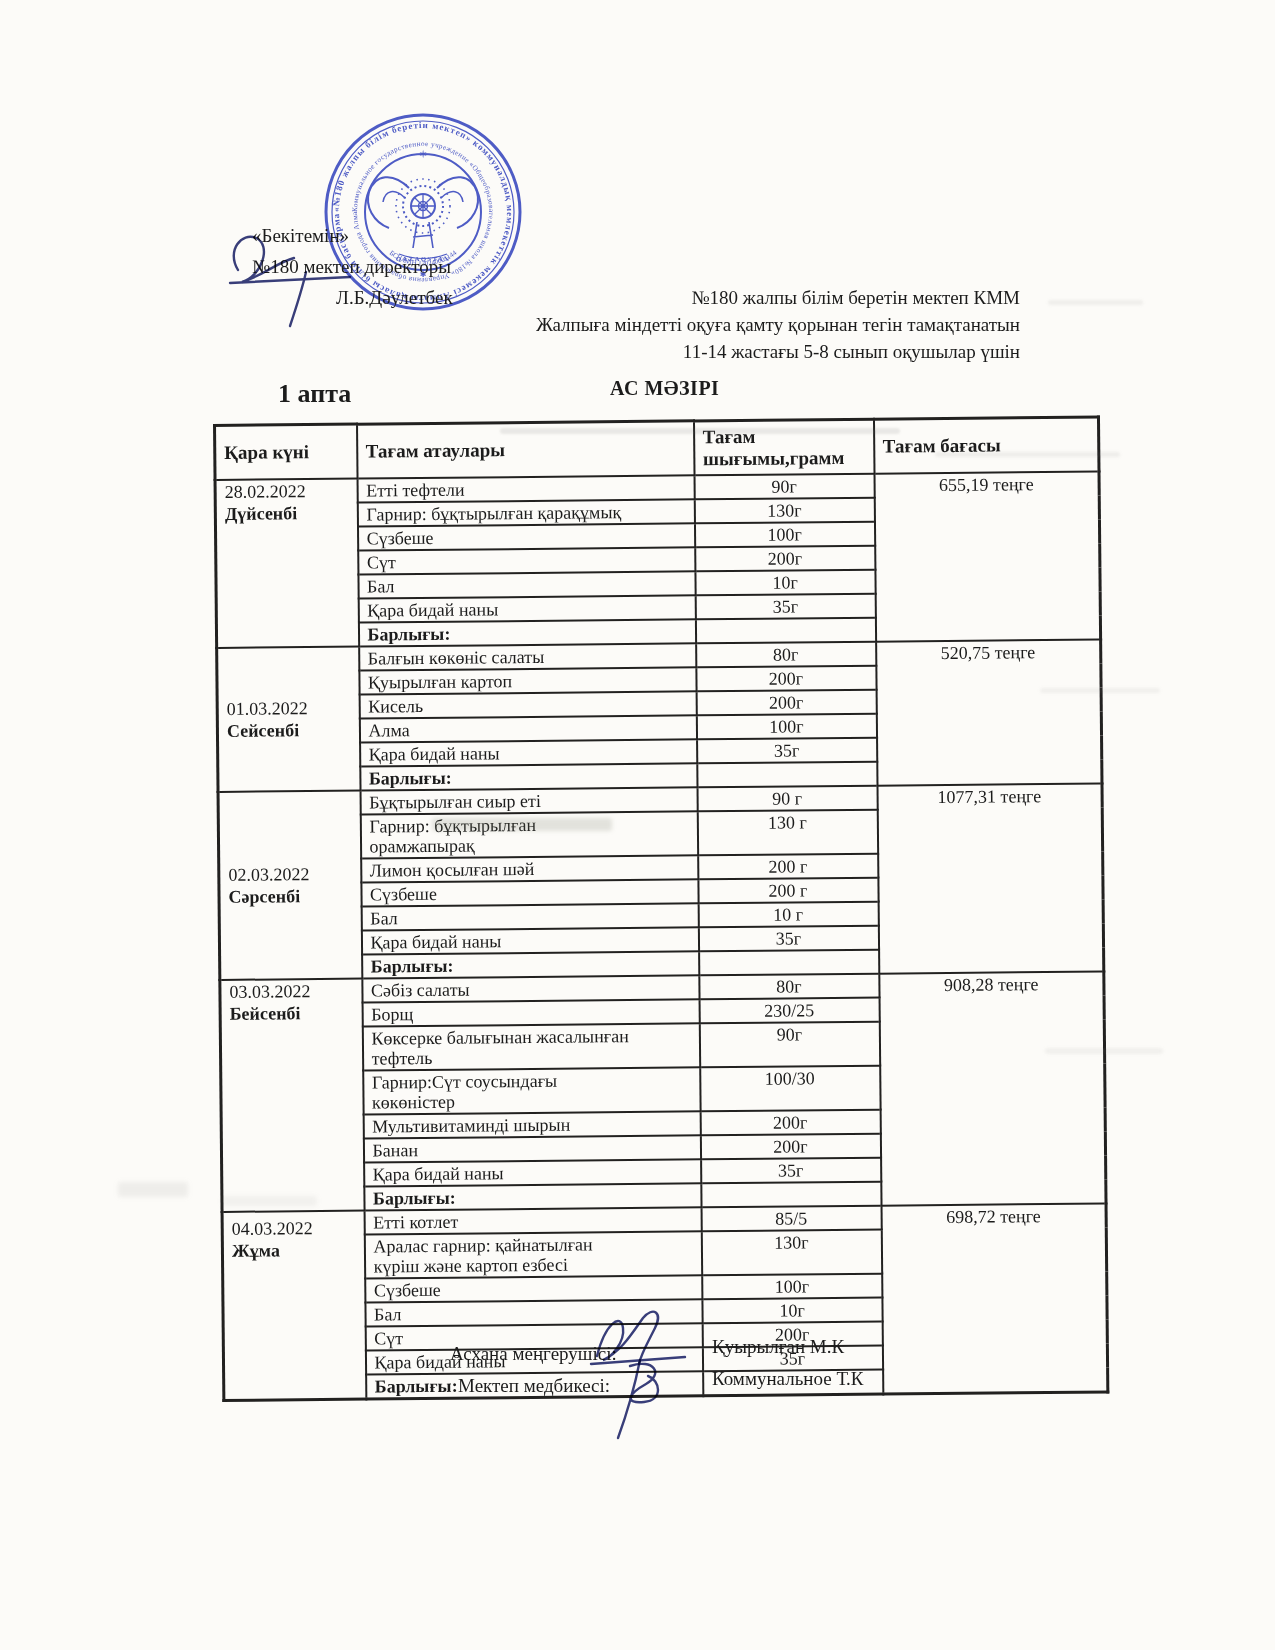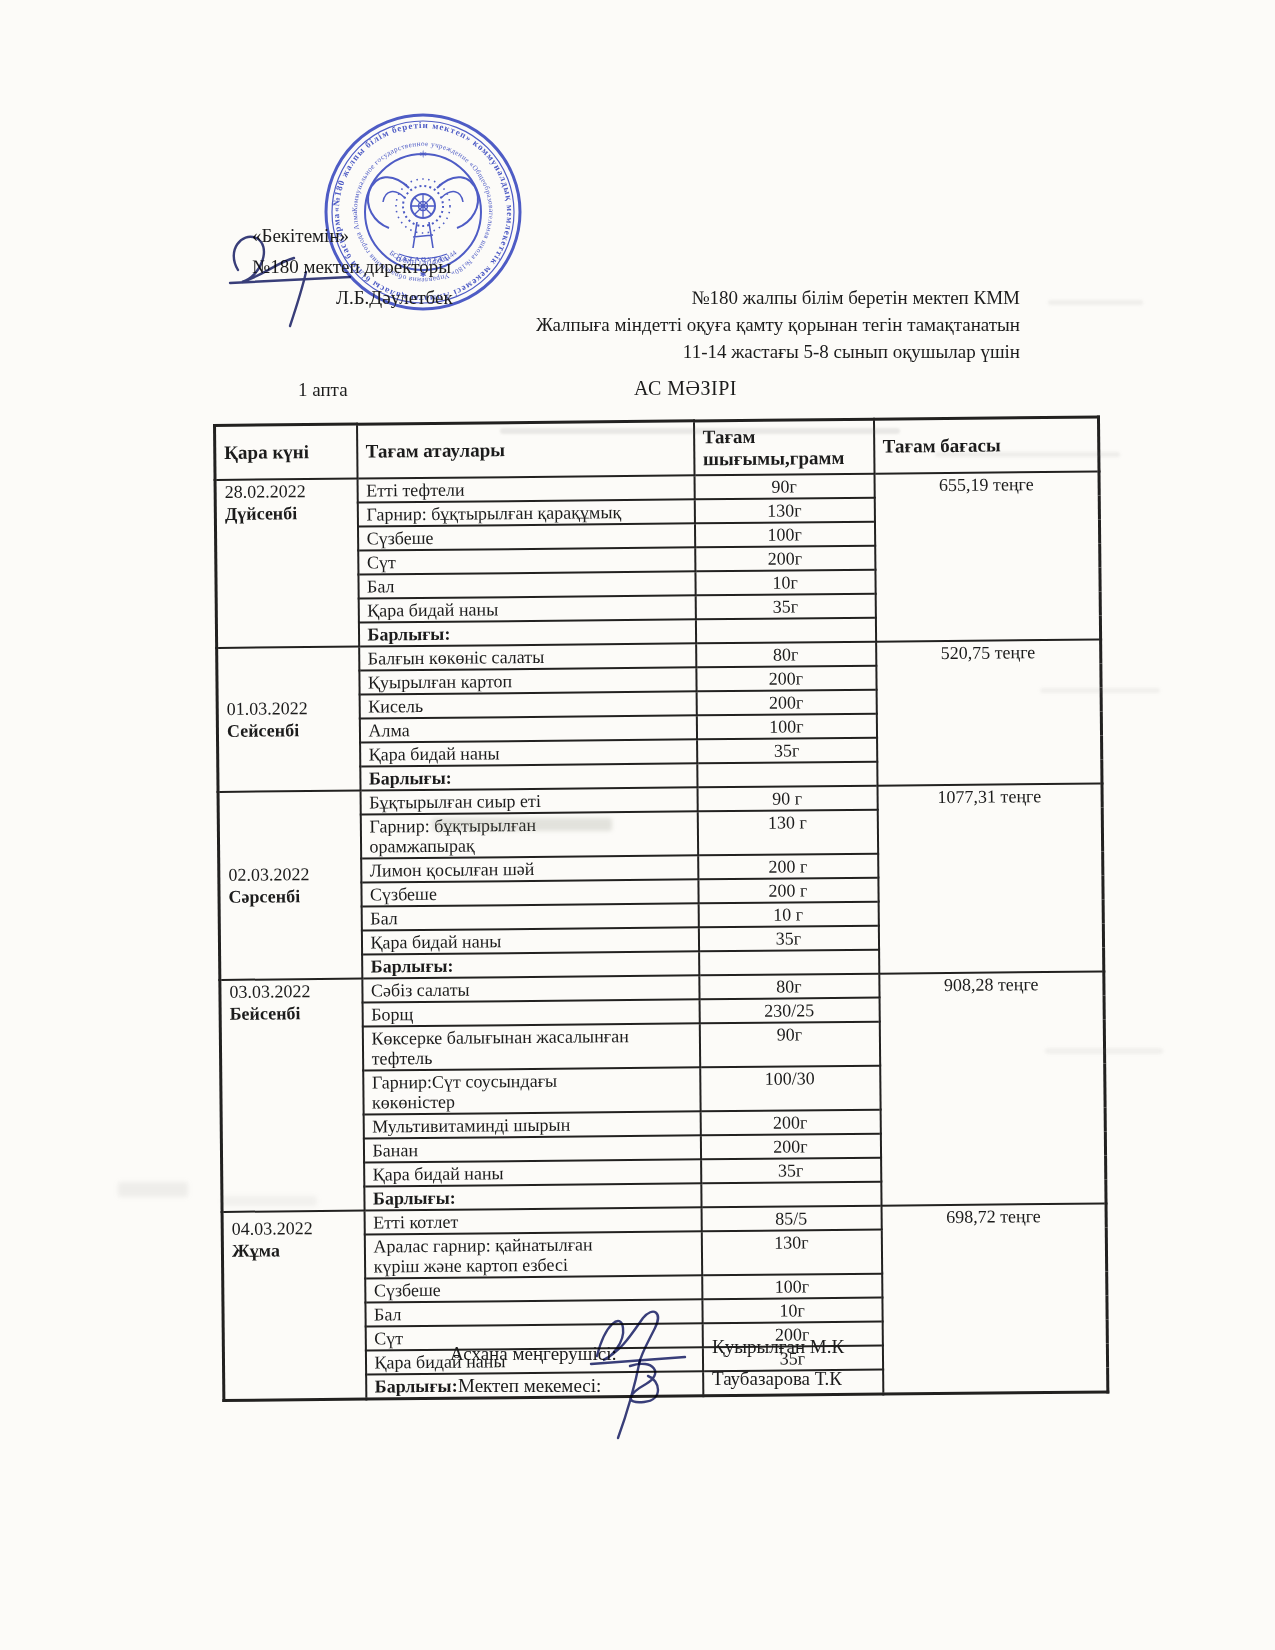--- a/index.html
+++ b/index.html
@@ -27,22 +27,22 @@
   .approve{left:252px;top:220px;font-size:19px;line-height:31px;white-space:nowrap;}
   .approve .director-name{margin-left:84px;}
 
   
   .ink{mix-blend-mode:multiply;opacity:.9;}
   .ink path{fill:none;stroke:#232a6e;stroke-width:2.4;stroke-linecap:round;}
 
   
   .title-block{left:390px;top:284px;width:630px;text-align:right;font-size:19px;line-height:27px;}
 
-  .week-label{left:278px;top:379px;font-size:19px;font-weight:normal;margin-left:20px;}
-  .menu-title{left:634px;top:377px;font-size:20px;font-weight:normal;letter-spacing:.5px;}
+  .week-label{left:278px;top:379px;font-size:26px;font-weight:bold;}
+  .menu-title{left:610px;top:377px;font-size:20px;font-weight:bold;letter-spacing:.5px;}
 
   
   .table-wrap{left:213px;top:424px;width:884px;transform:rotate(-0.55deg);transform-origin:top left;}
   table.menu{border-collapse:collapse;width:884px;table-layout:fixed;}
   table.menu,table.menu th,table.menu td{border:2px solid #222120;}
   table.menu{border-width:3px;}
   table.menu th{
     font-size:19px;font-weight:bold;text-align:left;
     padding:4px 8px;height:26px;vertical-align:middle;
   }
@@ -331,22 +331,22 @@
           <tr>
             <td class="total-cell">Барлығы:</td>
             <td class="amount-cell"></td>
           </tr>
         </tbody>
       </table>
   </div>
 
   <div class="abs footer-label" style="left:450px;top:1343px;">Асхана меңгерушісі:</div>
   <div class="abs footer-name" style="left:712px;top:1336px;">Қуырылған М.К</div>
-  <div class="abs footer-label" style="left:458px;top:1375px;">Мектеп мекемесі:</div>
-  <div class="abs footer-name" style="left:712px;top:1368px;">Таубазарова Т.К</div>
+  <div class="abs footer-label" style="left:458px;top:1375px;">Мектеп медбикесі:</div>
+  <div class="abs footer-name" style="left:712px;top:1368px;">Коммунальное Т.К</div>
 
   <svg class="abs ink" style="left:585px;top:1302px;" width="130" height="78">
     <path d="M 12,54 C 20,22 36,10 38,26 C 40,40 26,56 18,58 C 36,50 48,30 58,16 C 68,4 78,10 70,26 C 62,42 56,52 54,62"></path>
     <path d="M 6,62 L 100,55" stroke-width="1.8"></path>
   </svg>
   <svg class="abs ink" style="left:596px;top:1352px;" width="100" height="92">
     <path d="M 34,14 C 58,6 68,22 50,32 C 32,42 28,52 48,50 C 68,48 64,28 52,24"></path>
     <path d="M 44,8 C 38,38 30,64 22,86"></path>
   </svg>
 

